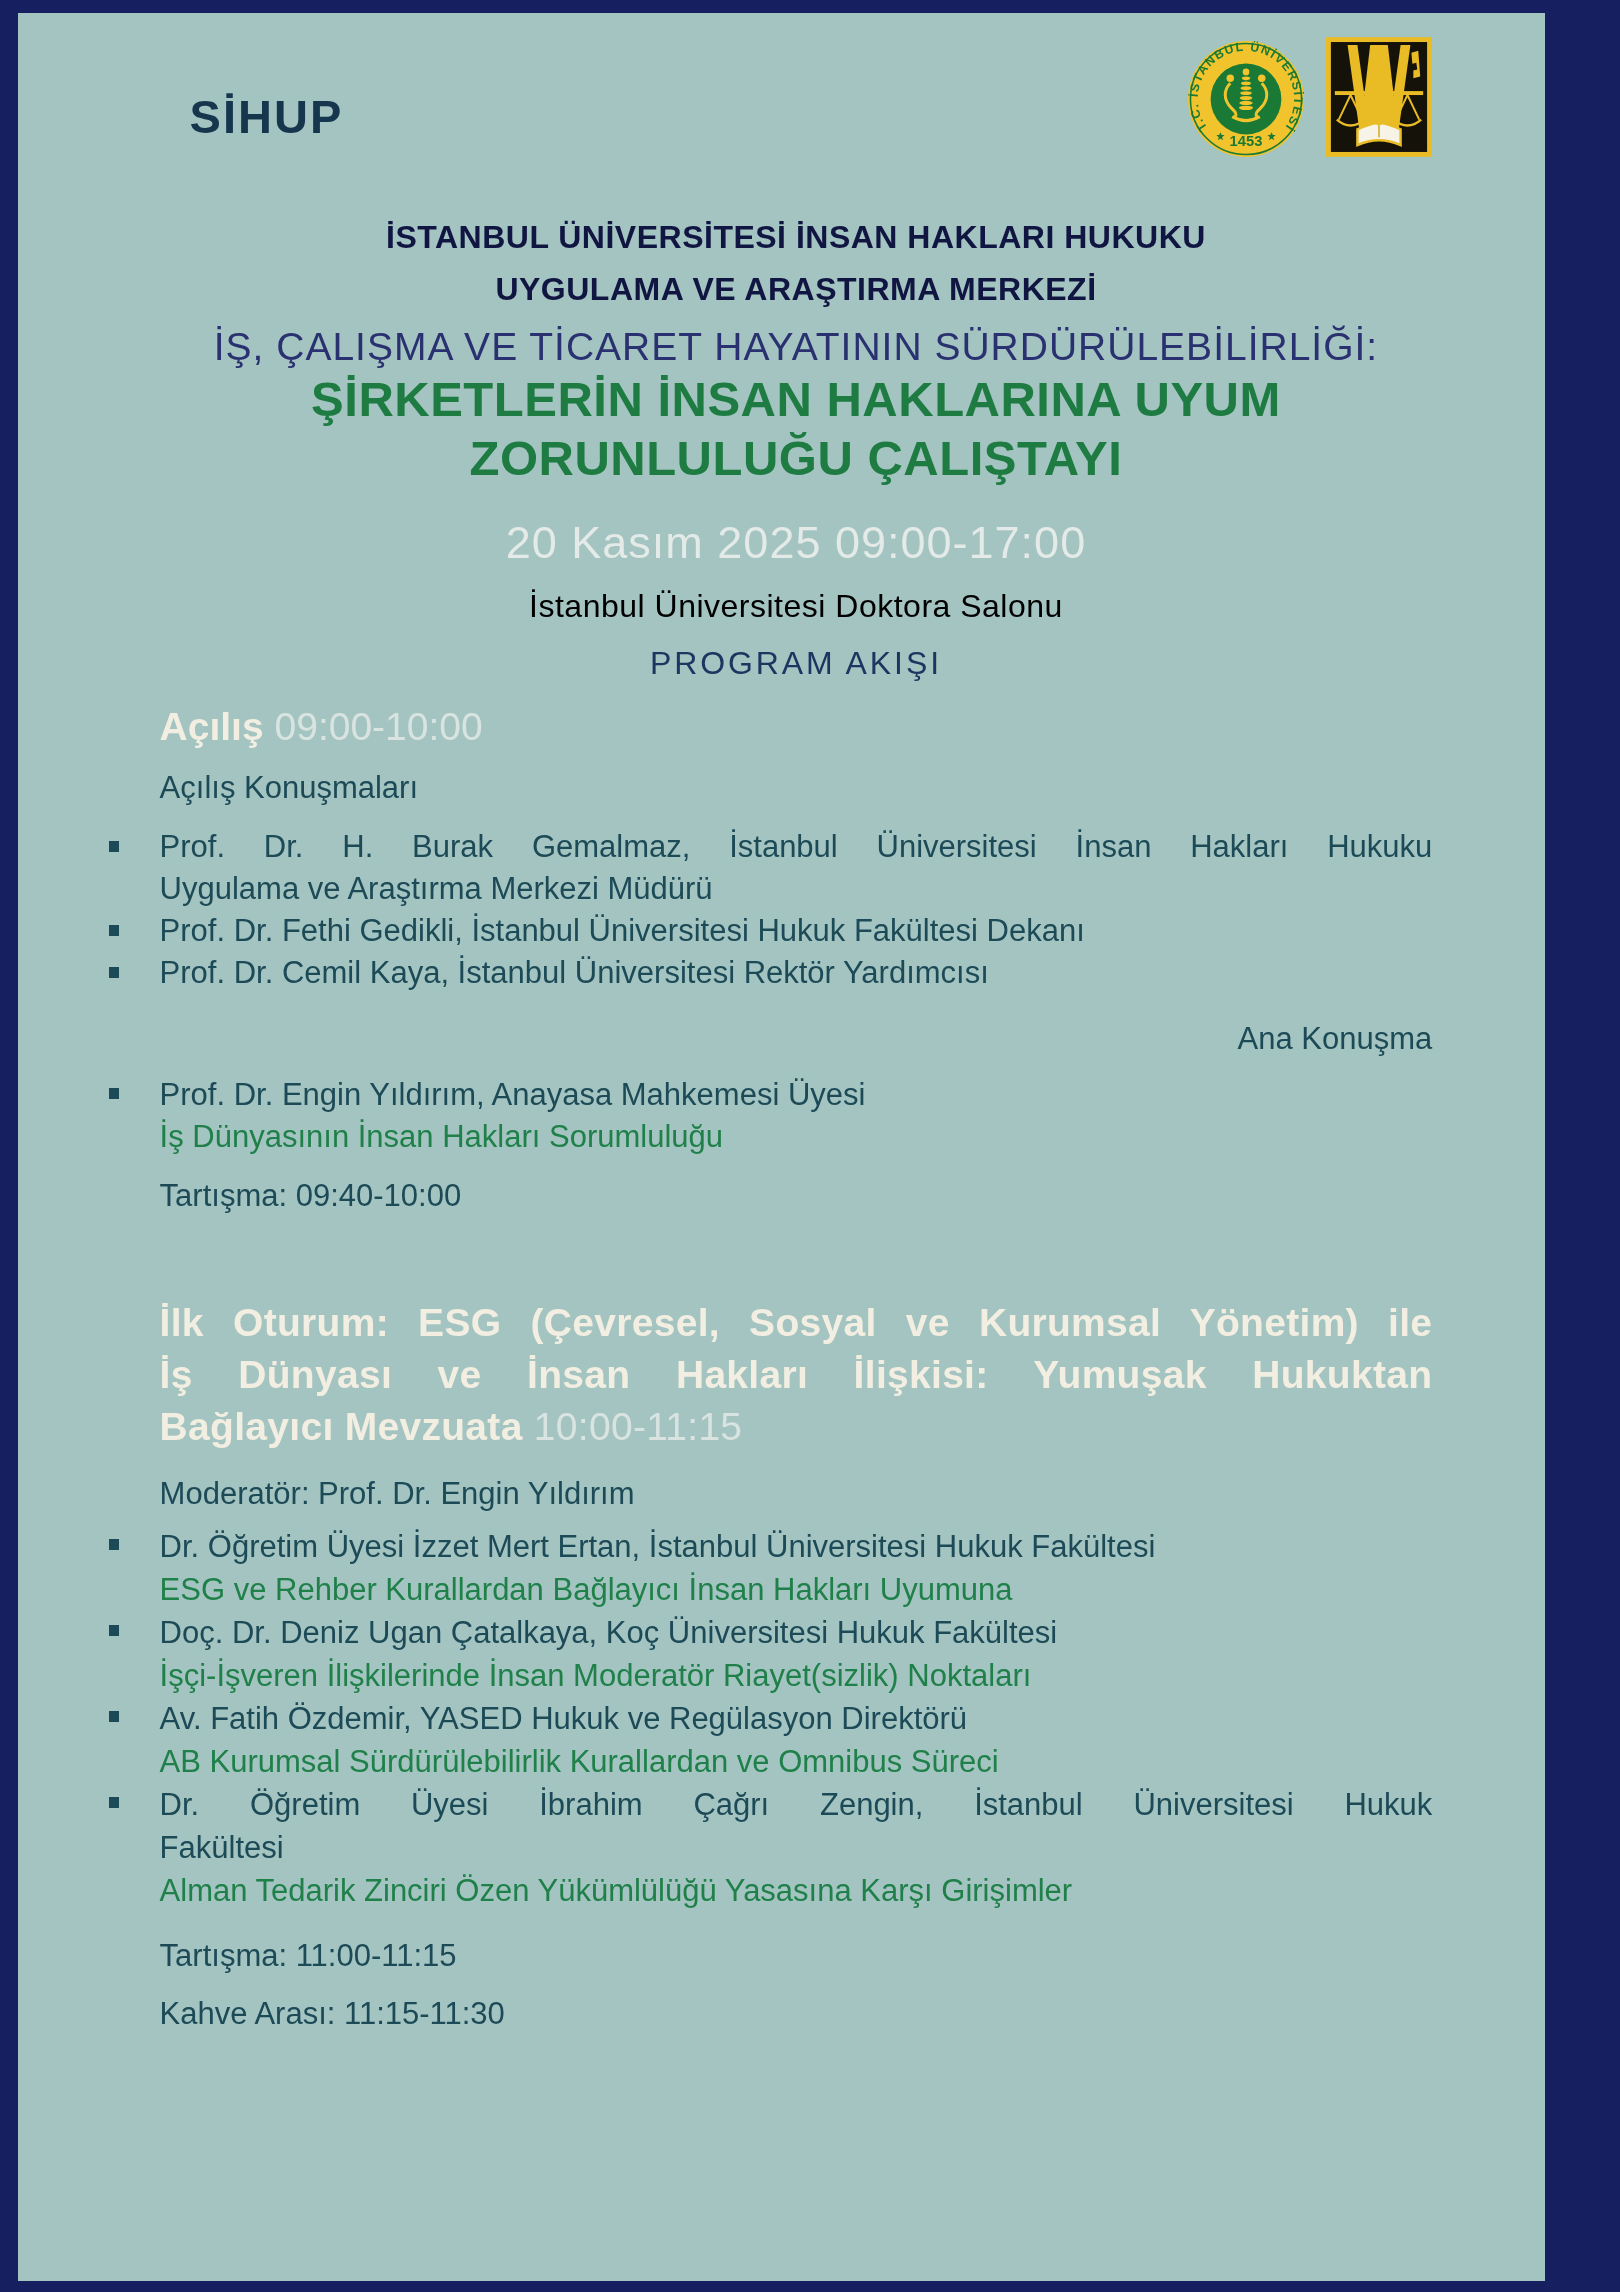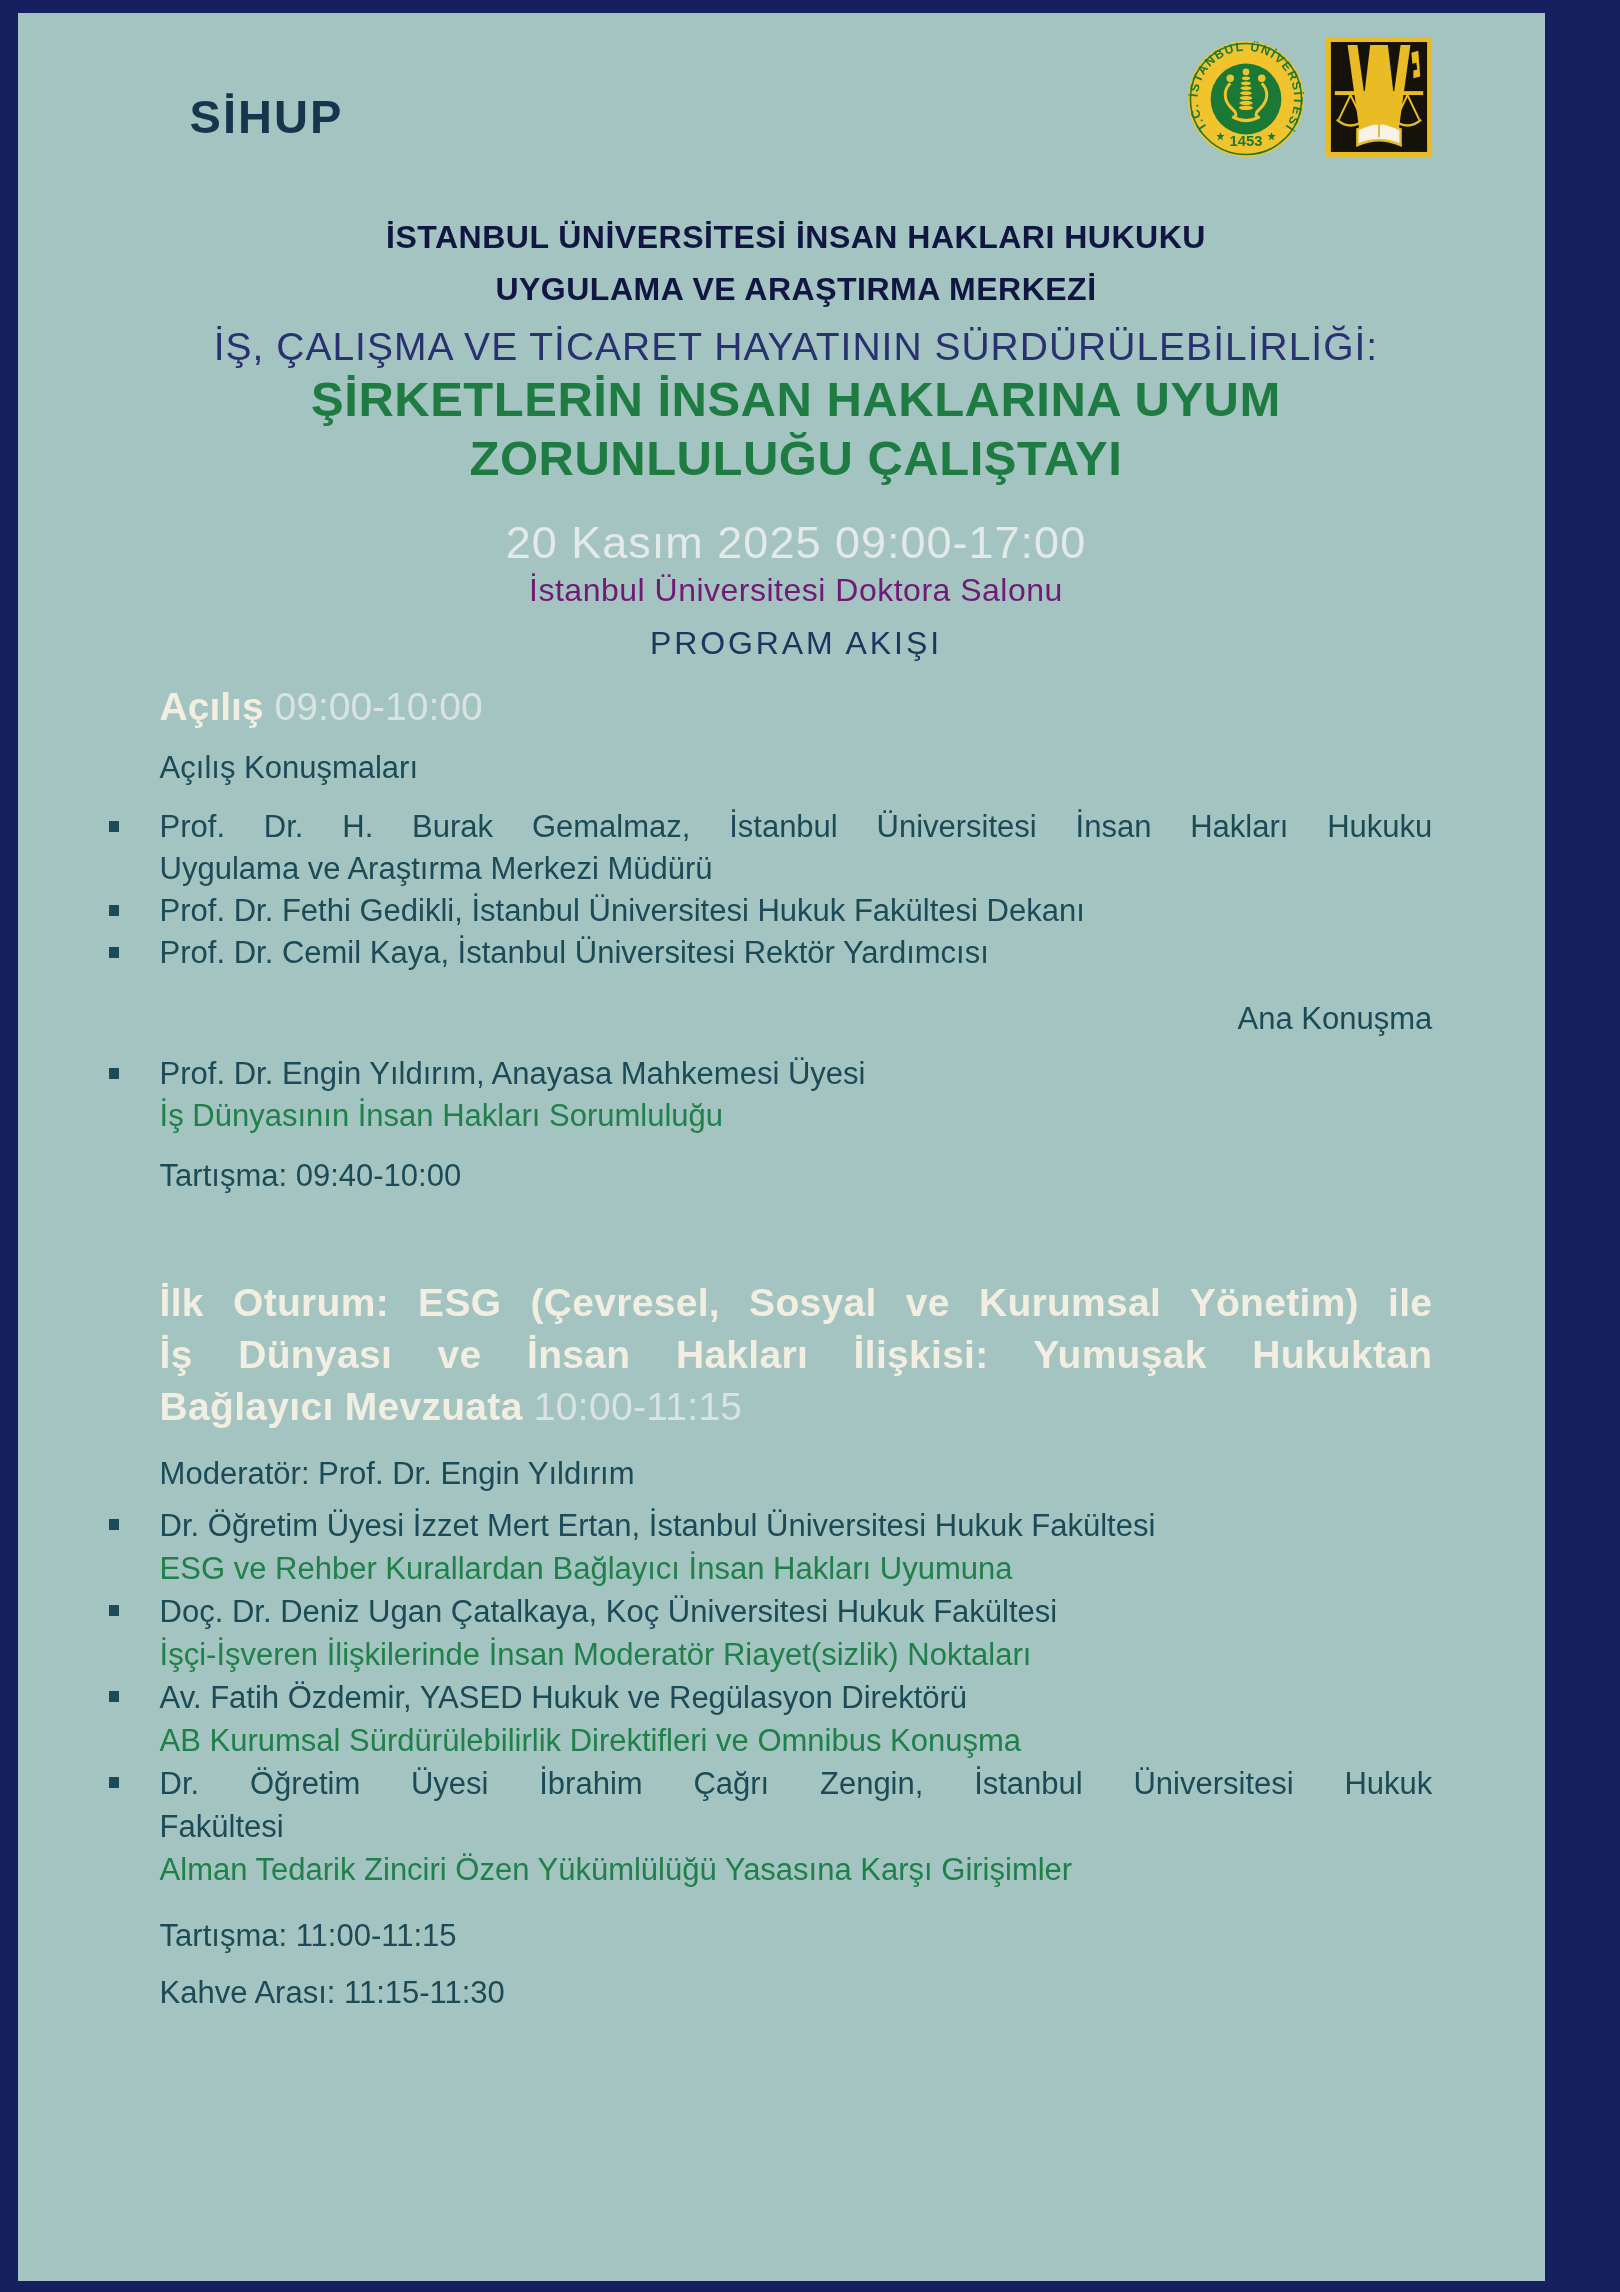--- a/index.html
+++ b/index.html
@@ -41,21 +41,21 @@
   }
   .main-title{
     font-size:49px;font-weight:bold;color:#1e7c43;
     line-height:59px;margin:0;letter-spacing:0.5px;
   }
   .date-line{
     font-size:45px;color:#e3eae7;font-weight:normal;
     line-height:55px;margin:27.4px 0 0 0;letter-spacing:1px;
   }
   .venue-line{
-    font-size:32px;color:#701a75;line-height:41px;margin:0;letter-spacing:0.5px;
+    font-size:32px;color:#000000;line-height:41px;margin:16px;letter-spacing:0.5px;
   }
   .program-line{
     font-size:32px;color:#1d3560;line-height:41px;margin:11.8px 0 0 0;letter-spacing:2.9px;
   }
 
   
   .sec1-head{margin:17.6px 0 0 0;font-size:39px;line-height:49px;}
   .sec-title{font-weight:bold;color:#f2eee1;}
   .sec-time{font-weight:normal;color:#d9e4e1;}
 
@@ -225,21 +225,21 @@
             <span class="talk">ESG ve Rehber Kurallardan Bağlayıcı İnsan Hakları Uyumuna</span>
           </li>
           <li>
             <span class="bullet-sq"></span>
             <span class="name">Doç. Dr. Deniz Ugan Çatalkaya, Koç Üniversitesi Hukuk Fakültesi</span>
             <span class="talk">İşçi-İşveren İlişkilerinde İnsan Moderatör Riayet(sizlik) Noktaları</span>
           </li>
           <li>
             <span class="bullet-sq"></span>
             <span class="name">Av. Fatih Özdemir, YASED Hukuk ve Regülasyon Direktörü</span>
-            <span class="talk">AB Kurumsal Sürdürülebilirlik Direktifleri ve Omnibus Konuşma</span>
+            <span class="talk">AB Kurumsal Sürdürülebilirlik Kurallardan ve Omnibus Süreci</span>
           </li>
           <li>
             <span class="bullet-sq"></span>
             <span class="name-j">Dr. Öğretim Üyesi İbrahim Çağrı Zengin, İstanbul Üniversitesi Hukuk</span>
             <span class="name">Fakültesi</span>
             <span class="talk">Alman Tedarik Zinciri Özen Yükümlülüğü Yasasına Karşı Girişimler</span>
           </li>
         </ul>
 
         <p class="discussion d2">Tartışma: 11:00-11:15</p>

